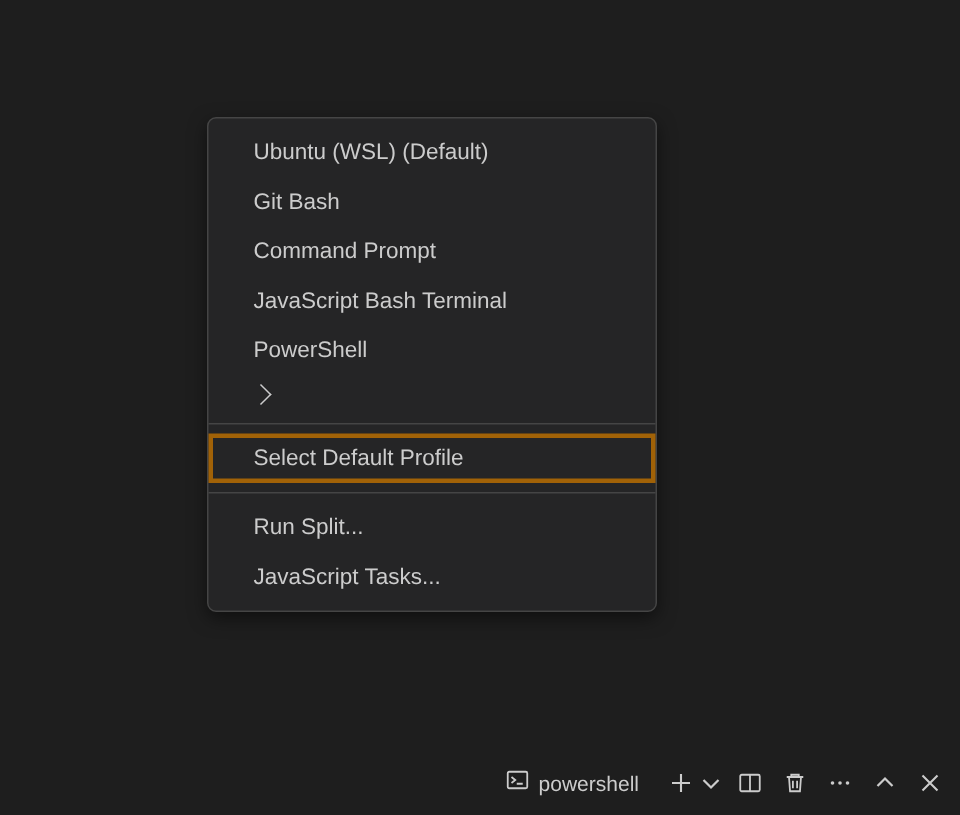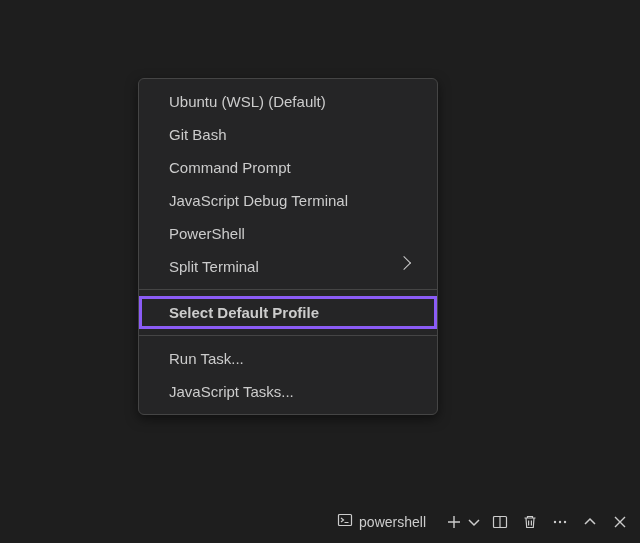--- a/index.html
+++ b/index.html
@@ -31,23 +31,22 @@
       font-size: 15px;
       cursor: default;
       color: #cccccc;
     }
     .menu-divider {
       height: 1px;
       background: #454545;
       margin: 6px 0;
     }
     .highlighted {
-      border: 3px solid #8b5cf6;
+      border: 3px solid #a16207;
       padding: 5px 21px 5px 27px;
-      font-weight: bold;
     }
     .chevron-right {
       width: 10px;
       height: 10px;
       border-top: 1.5px solid #cccccc;
       border-right: 1.5px solid #cccccc;
       transform: rotate(45deg);
       margin-right: 4px;
     }
     .bottom-bar {
@@ -88,36 +87,35 @@
   <div class="menu-item">
     <span>Ubuntu (WSL) (Default)</span>
   </div>
   <div class="menu-item">
     <span>Git Bash</span>
   </div>
   <div class="menu-item">
     <span>Command Prompt</span>
   </div>
   <div class="menu-item">
-    <span>JavaScript Debug Terminal</span>
+    <span>JavaScript Bash Terminal</span>
   </div>
   <div class="menu-item">
     <span>PowerShell</span>
   </div>
   <div class="menu-item">
-    <span>Split Terminal</span>
     <span class="chevron-right"></span>
   </div>
   <div class="menu-divider"></div>
   <div class="menu-item highlighted">
     <span>Select Default Profile</span>
   </div>
   <div class="menu-divider"></div>
   <div class="menu-item">
-    <span>Run Task...</span>
+    <span>Run Split...</span>
   </div>
   <div class="menu-item">
     <span>JavaScript Tasks...</span>
   </div>
 </div>
 
 <div class="bottom-bar">
   <div class="terminal-tab">
     <span>
       <svg viewBox="0 0 16 16" fill="none" stroke="currentColor" stroke-width="1.2">

